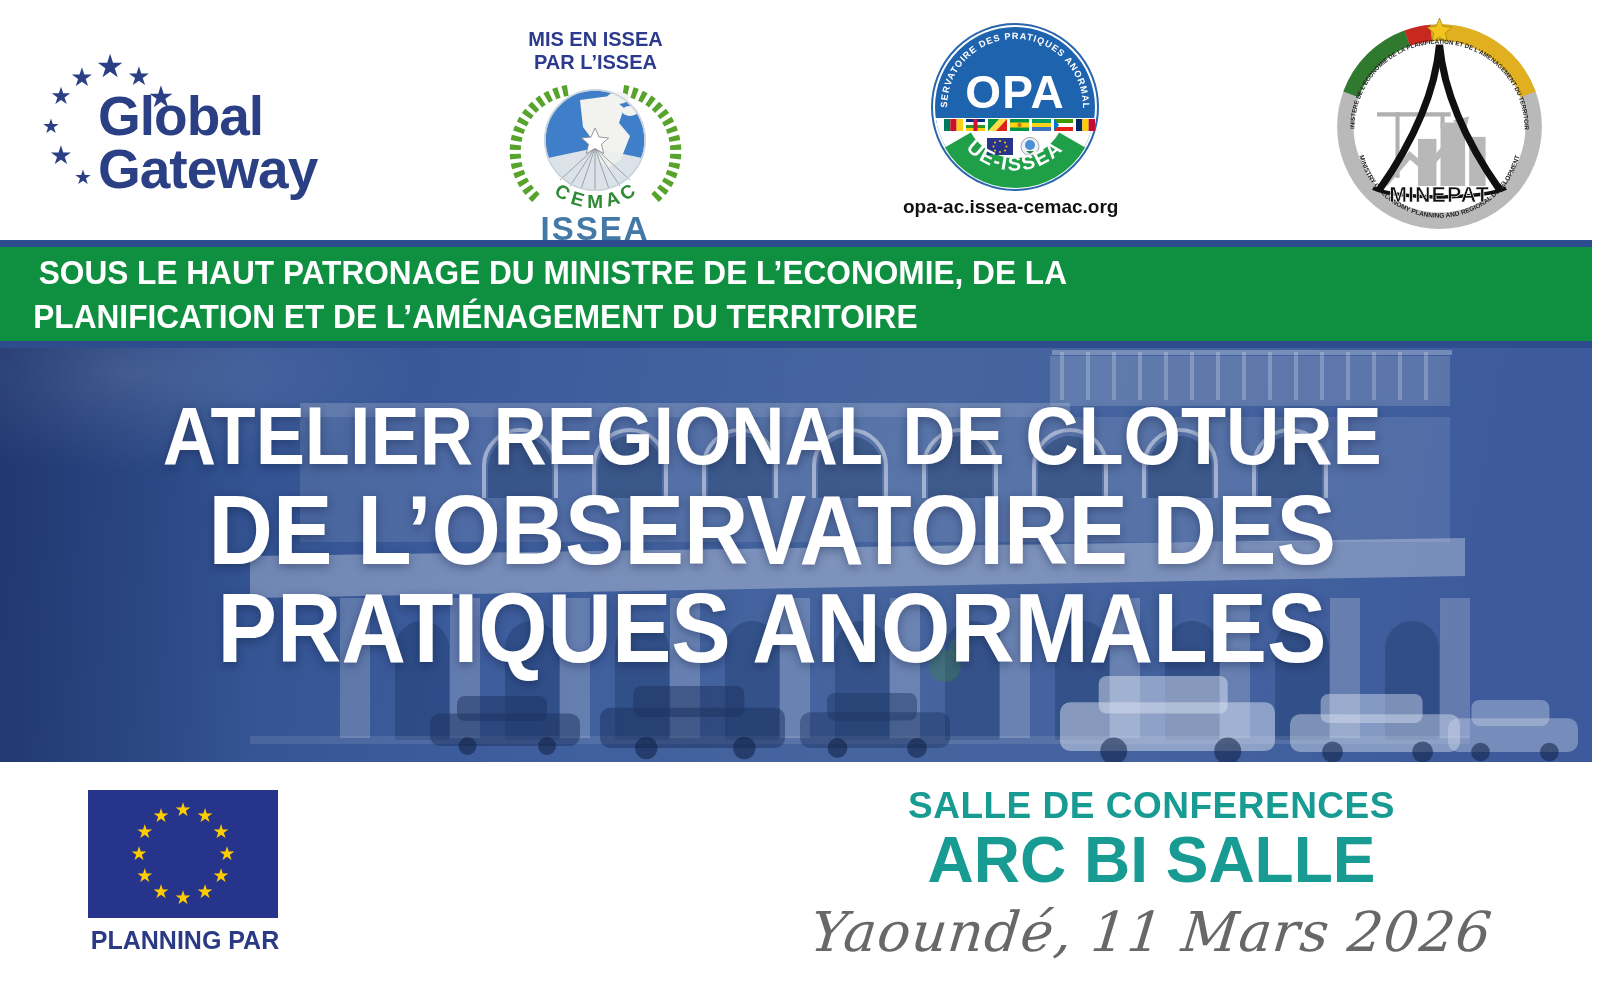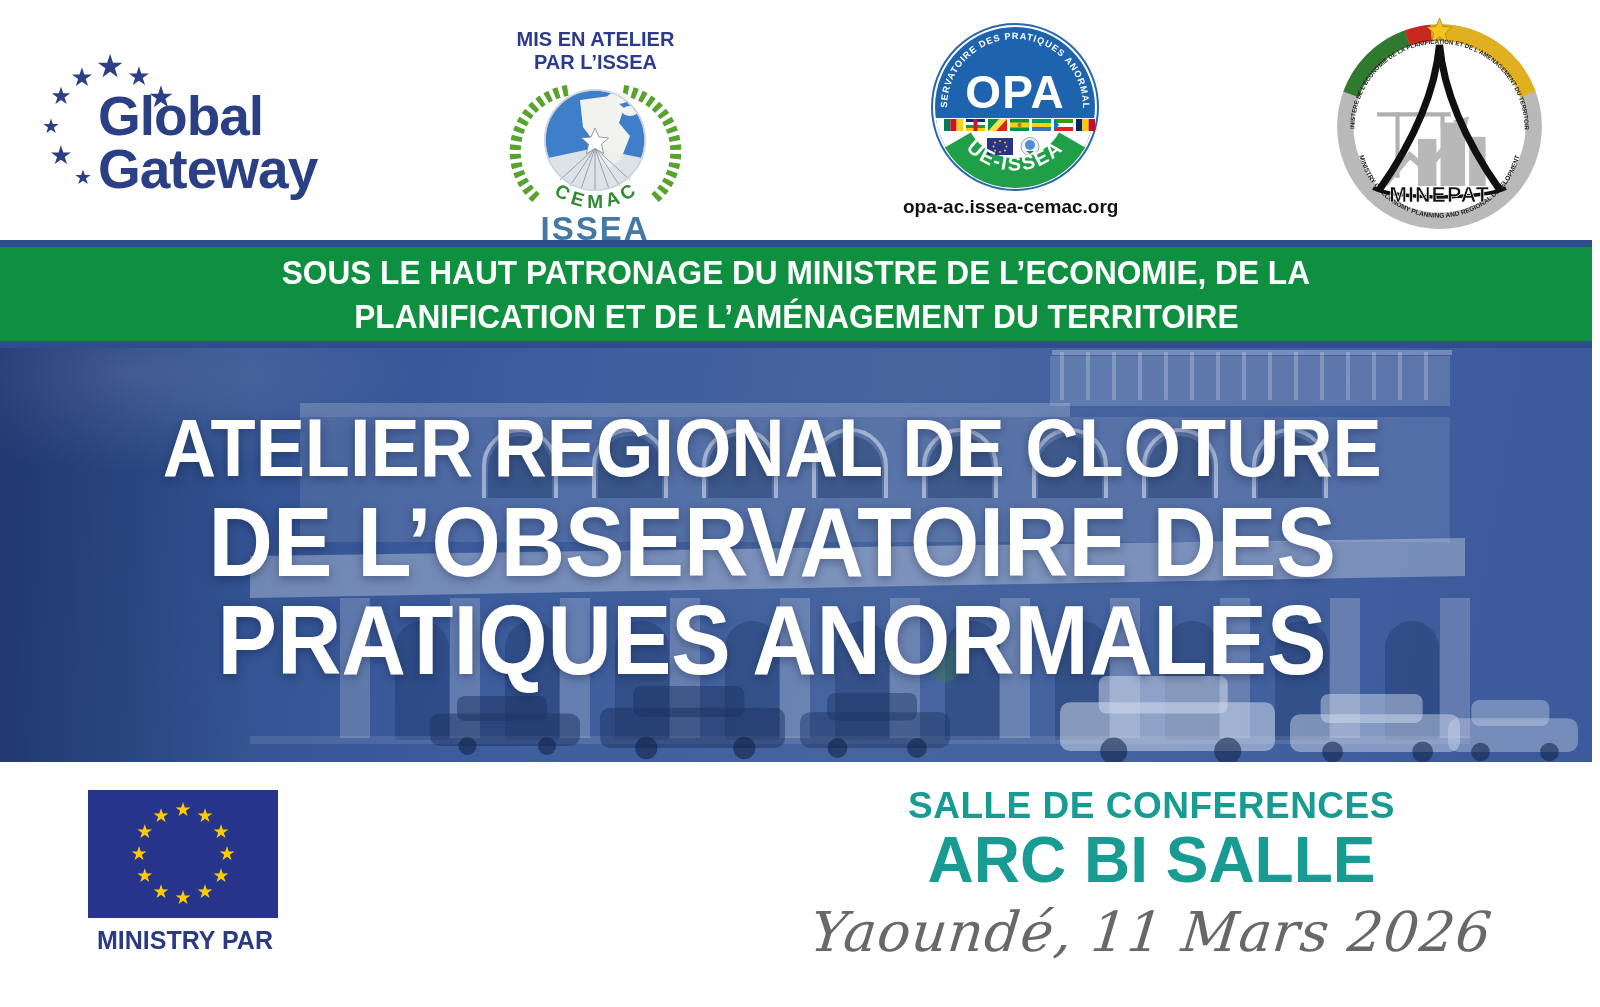--- a/index.html
+++ b/index.html
@@ -25,34 +25,34 @@
   
   .opa-block { position:absolute; left:925px; top:22px; width:180px; text-align:center; }
   .opa-url { font-size:19px; font-weight:bold; color:#111; white-space:nowrap; margin-left:-22px; }
 
   
   .minepat-block { position:absolute; left:1332px; top:14px; width:215px; }
 
   
   .blue-top-line { position:absolute; left:0; top:240px; width:1592px; height:7px; background:#2e4d8e; }
   .green-banner { position:absolute; left:0; top:247px; width:1592px; height:94px; background:#0f9040;
-    display:flex; flex-direction:column; justify-content:center; align-items:center; }
+    display:flex; flex-direction:column; justify-content:center; align-items:flex-start; }
   .green-banner .line { color:#fff; font-weight:800; font-size:34px; line-height:44px;
     display:inline-block; transform:scaleX(0.93); white-space:nowrap; letter-spacing:0; }
   .blue-mid-line { position:absolute; left:0; top:341px; width:1592px; height:7px; background:#2e4d8e; }
 
   
   .photo-section { position:absolute; left:0; top:348px; width:1592px; height:414px; overflow:hidden;
     background:linear-gradient(100deg,#2a478a 0%, #30508f 12%, #3c5c9c 32%, #46659f 55%, #42619e 78%, #3d5b9c 92%, #3d5b9c 100%); }
   .photo-section .vignette { position:absolute; inset:0;
     background:linear-gradient(to right, rgba(18,32,74,.40) 0%, rgba(18,32,74,0) 16%),
                radial-gradient(ellipse 420px 140px at 8% 6%, rgba(160,180,215,.28), rgba(160,180,215,0) 70%); }
   #building-svg { position:absolute; left:0; top:0; }
 
-  .title-wrap { position:absolute; left:0; top:0; width:1545px; height:100%; padding-top:54px;
+  .title-wrap { position:absolute; left:0; top:0; width:1545px; height:100%; padding-top:42px;
     display:flex; flex-direction:column; align-items:center; }
   .title-line { color:#fff; font-weight:800; white-space:nowrap;
     display:inline-block; transform:scaleX(0.90); letter-spacing:0;
     text-shadow:0 3px 10px rgba(8,18,48,.35); }
   .title-line1 { font-size:82px; line-height:92px; }
   .title-line2 { font-size:99px; line-height:96px; }
   .title-line3 { font-size:99px; line-height:100px; }
 
   
   .bottom-band { position:absolute; left:0; top:762px; width:1600px; height:245px; background:#fff; }
@@ -89,21 +89,21 @@
           <span class="gg-star" style="left: 43px; top: 127px; font-size: 20px;">★</span>
         </div>
       <div class="gg-text">
         <div>Global</div>
         <div>Gateway</div>
       </div>
     </div>
 
     <div class="issea-block">
       <div class="issea-caption">
-        <div>MIS EN ATELIER</div>
+        <div>MIS EN ISSEA</div>
         <div>PAR L’ISSEA</div>
       </div>
       <svg class="issea-svg" width="255" height="168" viewBox="0 0 255 168">
         <path d="M 68,120 A 62,62 0 0 1 103,12" fill="none" stroke="#58a32c" stroke-width="11" stroke-dasharray="5 4"></path>
         <path d="M 187,120 A 62,62 0 0 0 152,12" fill="none" stroke="#58a32c" stroke-width="11" stroke-dasharray="5 4"></path>
         <circle cx="127" cy="62" r="50" fill="#3f7fc9" stroke="#c9d3dd" stroke-width="1.5"></circle>
         <path d="M 112,22 l 30,-4 14,12 -5,15 11,13 -9,23 -13,9 -9,-7 -5,-19 -11,-15 z" fill="#f2f3ef"></path>
         <ellipse cx="150" cy="20" rx="11" ry="6" fill="#f2f3ef"></ellipse>
         <ellipse cx="162" cy="33" rx="8" ry="5" fill="#f2f3ef"></ellipse>
         <path d="M 80,80 A 50,50 0 0 0 174,80 L 127,70 Z" fill="#eceeec" opacity="0.9"></path>
@@ -363,21 +363,21 @@
         <span class="eu-star" style="left: 133.105px; top: 85px;">★</span>
         <span class="eu-star" style="left: 117px; top: 101.105px;">★</span>
         <span class="eu-star" style="left: 95px; top: 107px;">★</span>
         <span class="eu-star" style="left: 73px; top: 101.105px;">★</span>
         <span class="eu-star" style="left: 56.8949px; top: 85px;">★</span>
         <span class="eu-star" style="left: 51px; top: 63px;">★</span>
         <span class="eu-star" style="left: 56.8949px; top: 41px;">★</span>
         <span class="eu-star" style="left: 73px; top: 24.8949px;">★</span>
       </div>
     <div class="eu-caption">
-      <div>MINISTRY PAR</div>
+      <div>PLANNING PAR</div>
     </div>
     <div class="venue-block">
       <div class="venue-line1">SALLE DE CONFERENCES</div>
       <div class="venue-line2">ARC BI SALLE</div>
       <div class="venue-date">Yaoundé, 11 Mars 2026</div>
     </div>
   </div>
 
 </div>
 

